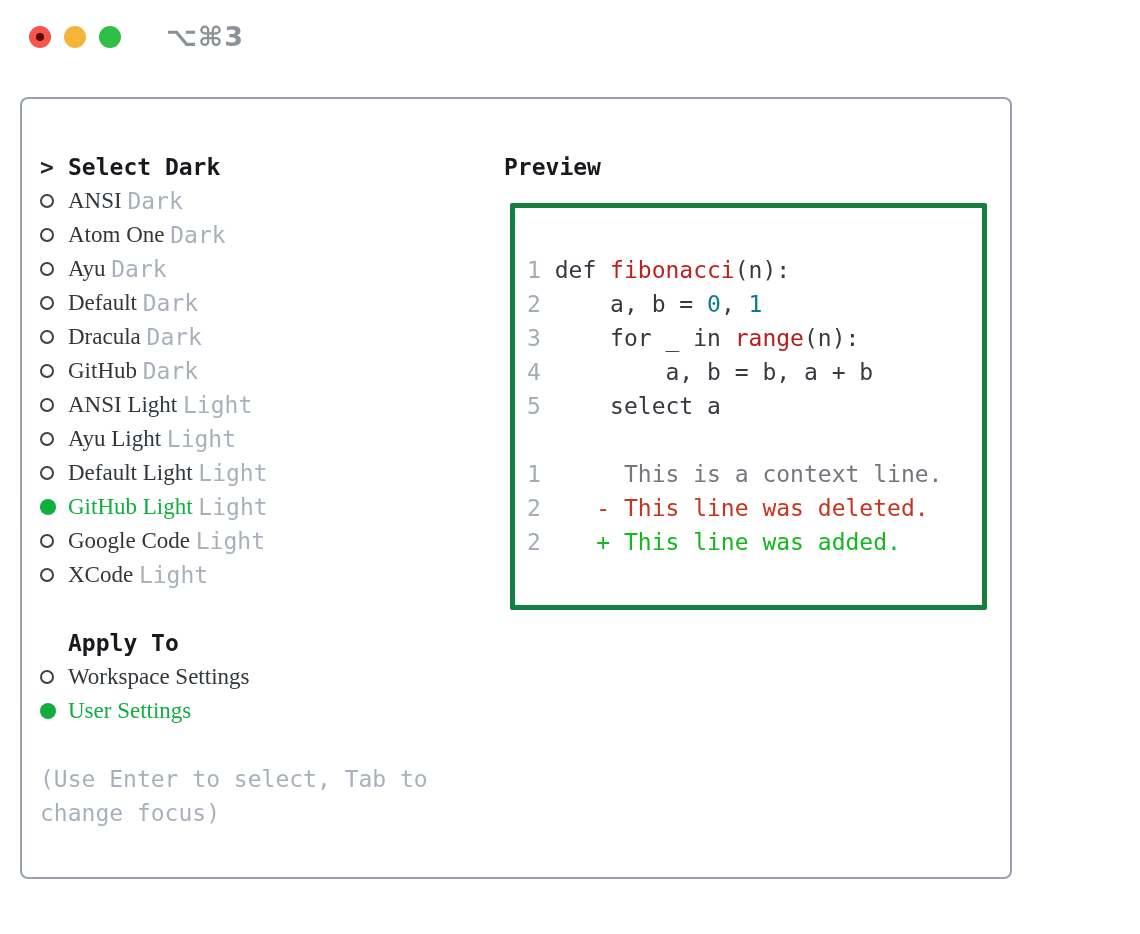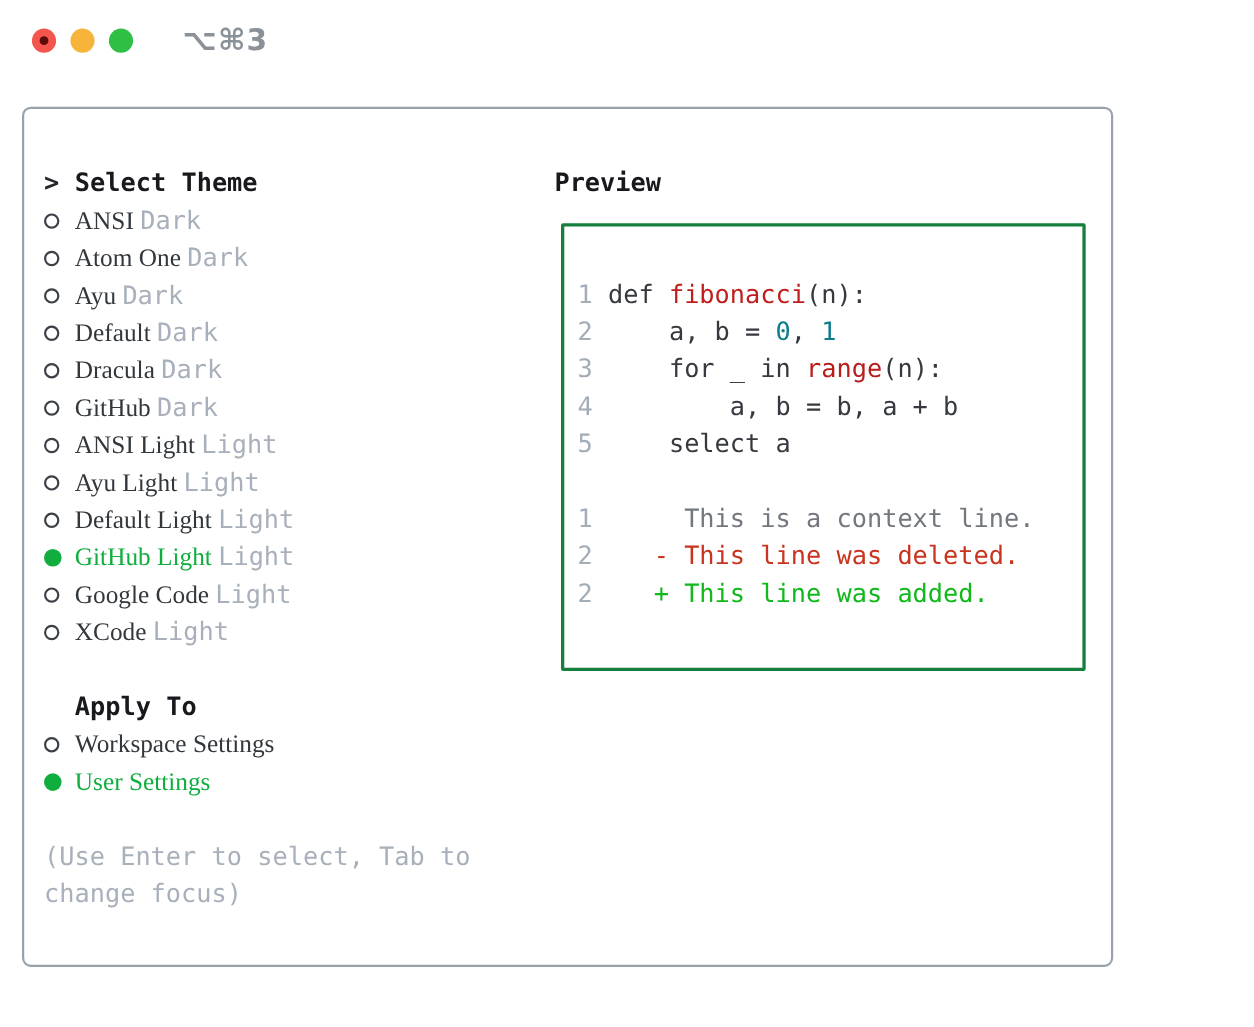--- a/index.html
+++ b/index.html
@@ -47,21 +47,21 @@
   }
   .hdr { font-size: 23px; font-weight: bold; color: #17191d; }
   .theme-name { font-size: 23px; color: #32373c; font-family: Liberation Serif, serif; }
   .theme-name.selected { color: #0fae3e; }
   .variant { font-size: 23px; color: #a8b1bb; }
   .hint-line { font-size: 23px; color: #a8b1bb; text-align: center; }
   
   .right-col-hdr { position: absolute; left: 482px; top: 51px; }
   .preview-box {
     position: absolute; left: 488px; top: 104px; width: 477px; height: 407px;
-    border: 3px solid #15803d; border-radius: 2px; background: #ffffff; overflow: hidden;
+    border: 5px solid #15803d; border-radius: 2px; background: #ffffff; overflow: hidden;
   }
   .code-lines { position: absolute; left: 12px; top: 49px; }
   .tok-num  { color: #a3adb8; }
   .tok-code { color: #36393f; }
   .tok-fn   { color: #c0201d; }
   .tok-lit  { color: #0b7c89; }
   .tok-call { color: #b91c1c; }
   .tok-ctx  { color: #73787e; }
   .tok-del  { color: #c8341f; margin-top: 36px; }
   .tok-add  { color: #12b81c; }
@@ -79,21 +79,21 @@
       <span class="light green"></span>
     </div>
     <div class="shortcut">⌥⌘3</div>
   </div>
 
   <div class="panel">
 
     <div class="left-col">
       <div class="row">
         <span class="marker-cell"><span class="chev">&gt;</span></span>
-        <span class="hdr">Select Theme</span>
+        <span class="hdr">Select Dark</span>
       </div>
       <div id="theme-items">
           <div class="row"><span class="marker-cell"><span class="ring"></span></span><span class="theme-name">ANSI </span><span class="variant">Dark</span></div>
           <div class="row"><span class="marker-cell"><span class="ring"></span></span><span class="theme-name">Atom One </span><span class="variant">Dark</span></div>
           <div class="row"><span class="marker-cell"><span class="ring"></span></span><span class="theme-name">Ayu </span><span class="variant">Dark</span></div>
           <div class="row"><span class="marker-cell"><span class="ring"></span></span><span class="theme-name">Default </span><span class="variant">Dark</span></div>
           <div class="row"><span class="marker-cell"><span class="ring"></span></span><span class="theme-name">Dracula </span><span class="variant">Dark</span></div>
           <div class="row"><span class="marker-cell"><span class="ring"></span></span><span class="theme-name">GitHub </span><span class="variant">Dark</span></div>
           <div class="row"><span class="marker-cell"><span class="ring"></span></span><span class="theme-name">ANSI Light </span><span class="variant">Light</span></div>
           <div class="row"><span class="marker-cell"><span class="ring"></span></span><span class="theme-name">Ayu Light </span><span class="variant">Light</span></div>

